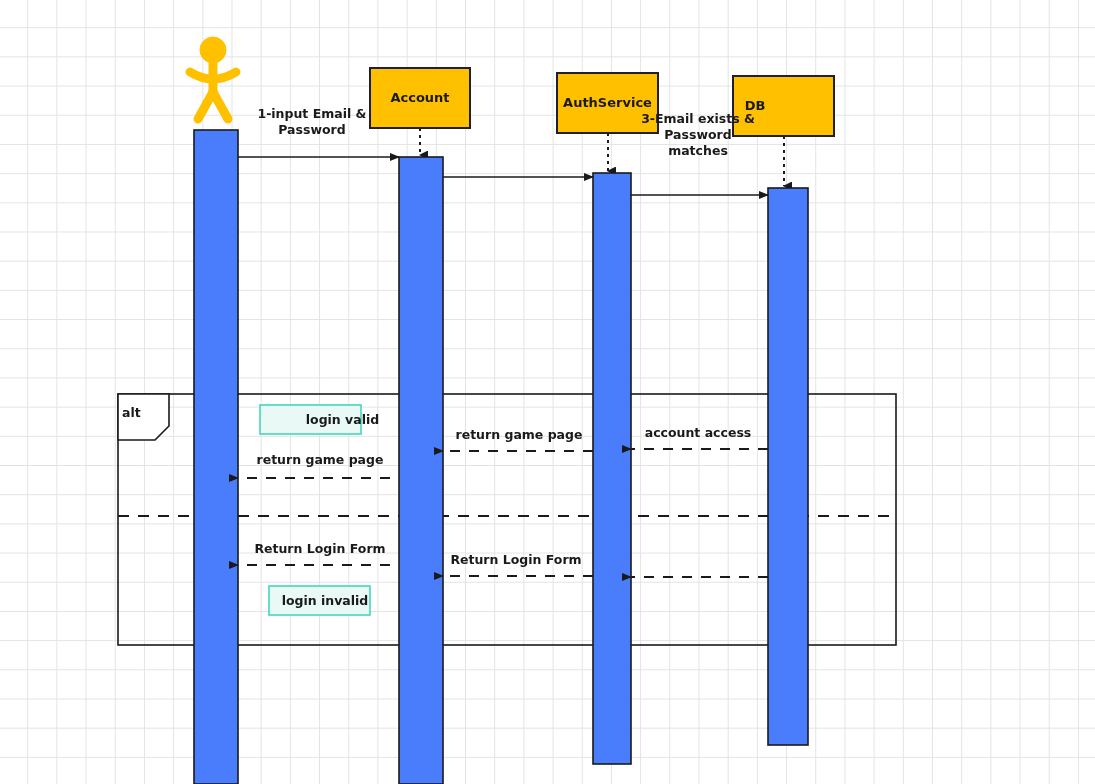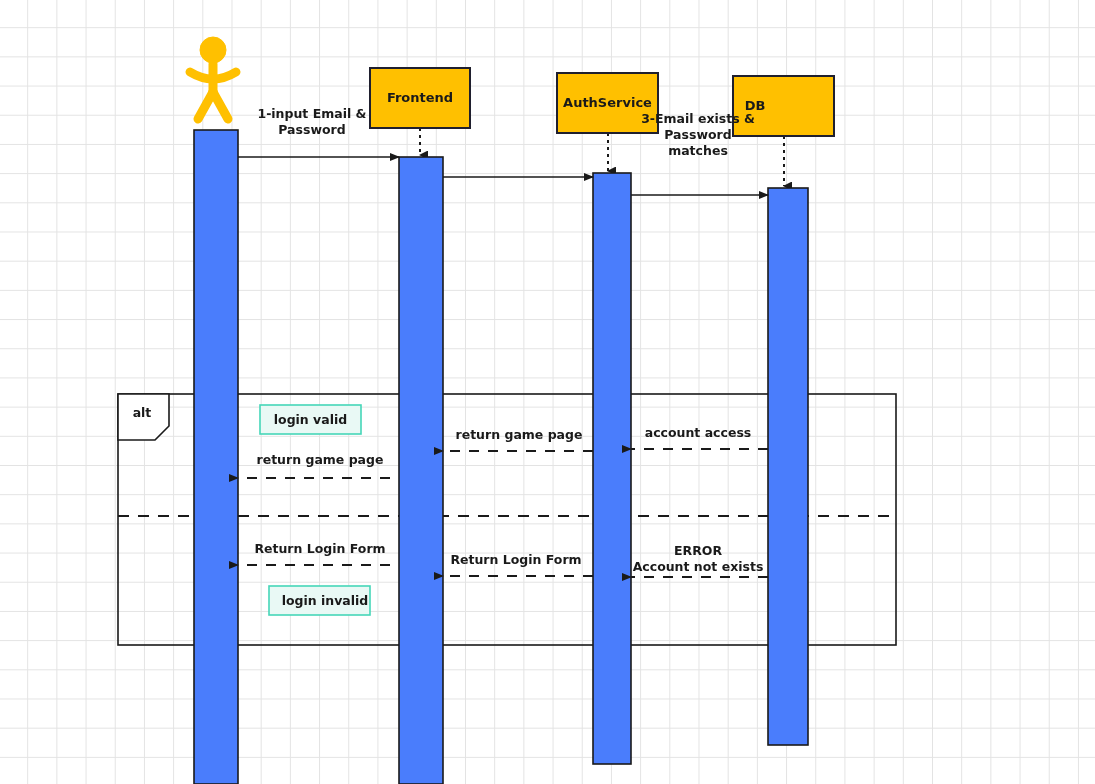--- a/index.html
+++ b/index.html
@@ -105,37 +105,35 @@
     <line x1="390" y1="478" x2="238" y2="478" stroke="#1a1a1a" stroke-width="1.8" stroke-dasharray="10,9" marker-end="url(#arrow-open-left)"></line>
 
     <line x1="768" y1="577" x2="631" y2="577" stroke="#1a1a1a" stroke-width="1.8" stroke-dasharray="10,9" marker-end="url(#arrow-open-left)"></line>
     <line x1="593" y1="576" x2="443" y2="576" stroke="#1a1a1a" stroke-width="1.8" stroke-dasharray="10,9" marker-end="url(#arrow-open-left)"></line>
     <line x1="390" y1="565" x2="238" y2="565" stroke="#1a1a1a" stroke-width="1.8" stroke-dasharray="10,9" marker-end="url(#arrow-open-left)"></line>
 
     <rect x="260" y="405" width="101" height="29" fill="#e9f9f5" stroke="#45d6b8" stroke-width="1.6"></rect>
     <rect x="269" y="586" width="101" height="29" fill="#e9f9f5" stroke="#45d6b8" stroke-width="1.6"></rect>
   </svg>
 
-  <div class="lbl participant-label" style="left:370px; top:90px; width:100px;">Frontend</div>
+  <div class="lbl participant-label" style="left:370px; top:90px; width:100px;">Account</div>
   <div class="lbl participant-label" style="left:557px; top:95px; width:101px;">AuthService</div>
   <div class="lbl participant-label" style="left:707px; top:98px; width:96px;">DB</div>
 
-  <div class="lbl frag-op" style="left:122px; top:405px; width:40px; text-align:center;">alt</div>
+  <div class="lbl frag-op" style="left:122px; top:405px; width:40px; text-align:left;">alt</div>
 
   <div class="lbl msg-label" style="left:242px; top:106px; width:140px;text-align:center;">1-input Email &amp;
 Password</div>
   <div class="lbl msg-label" style="left:628px; top:111px; width:140px;">3-Email exists &amp;
 Password
 matches</div>
 
   <div class="lbl msg-label" style="left:628px; top:425px; width:140px;">account access</div>
   <div class="lbl msg-label" style="left:449px; top:427px; width:140px;">return game page</div>
   <div class="lbl msg-label" style="left:250px; top:452px; width:140px;">return game page</div>
 
-  <div class="lbl msg-label" style="left:628px; top:543px; width:140px;">ERROR
-Account not exists</div>
   <div class="lbl msg-label" style="left:446px; top:552px; width:140px;">Return Login Form</div>
   <div class="lbl msg-label" style="left:250px; top:541px; width:140px;">Return Login Form</div>
 
-  <div class="lbl note-label" style="left:260px; top:412px; width:101px;">login valid</div>
+  <div class="lbl note-label" style="left:260px; top:412px; width:101px;padding-left:32px;">login valid</div>
   <div class="lbl note-label" style="left:269px; top:593px; width:112px;">login invalid</div>
 
 </div>
 
 </body></html>

